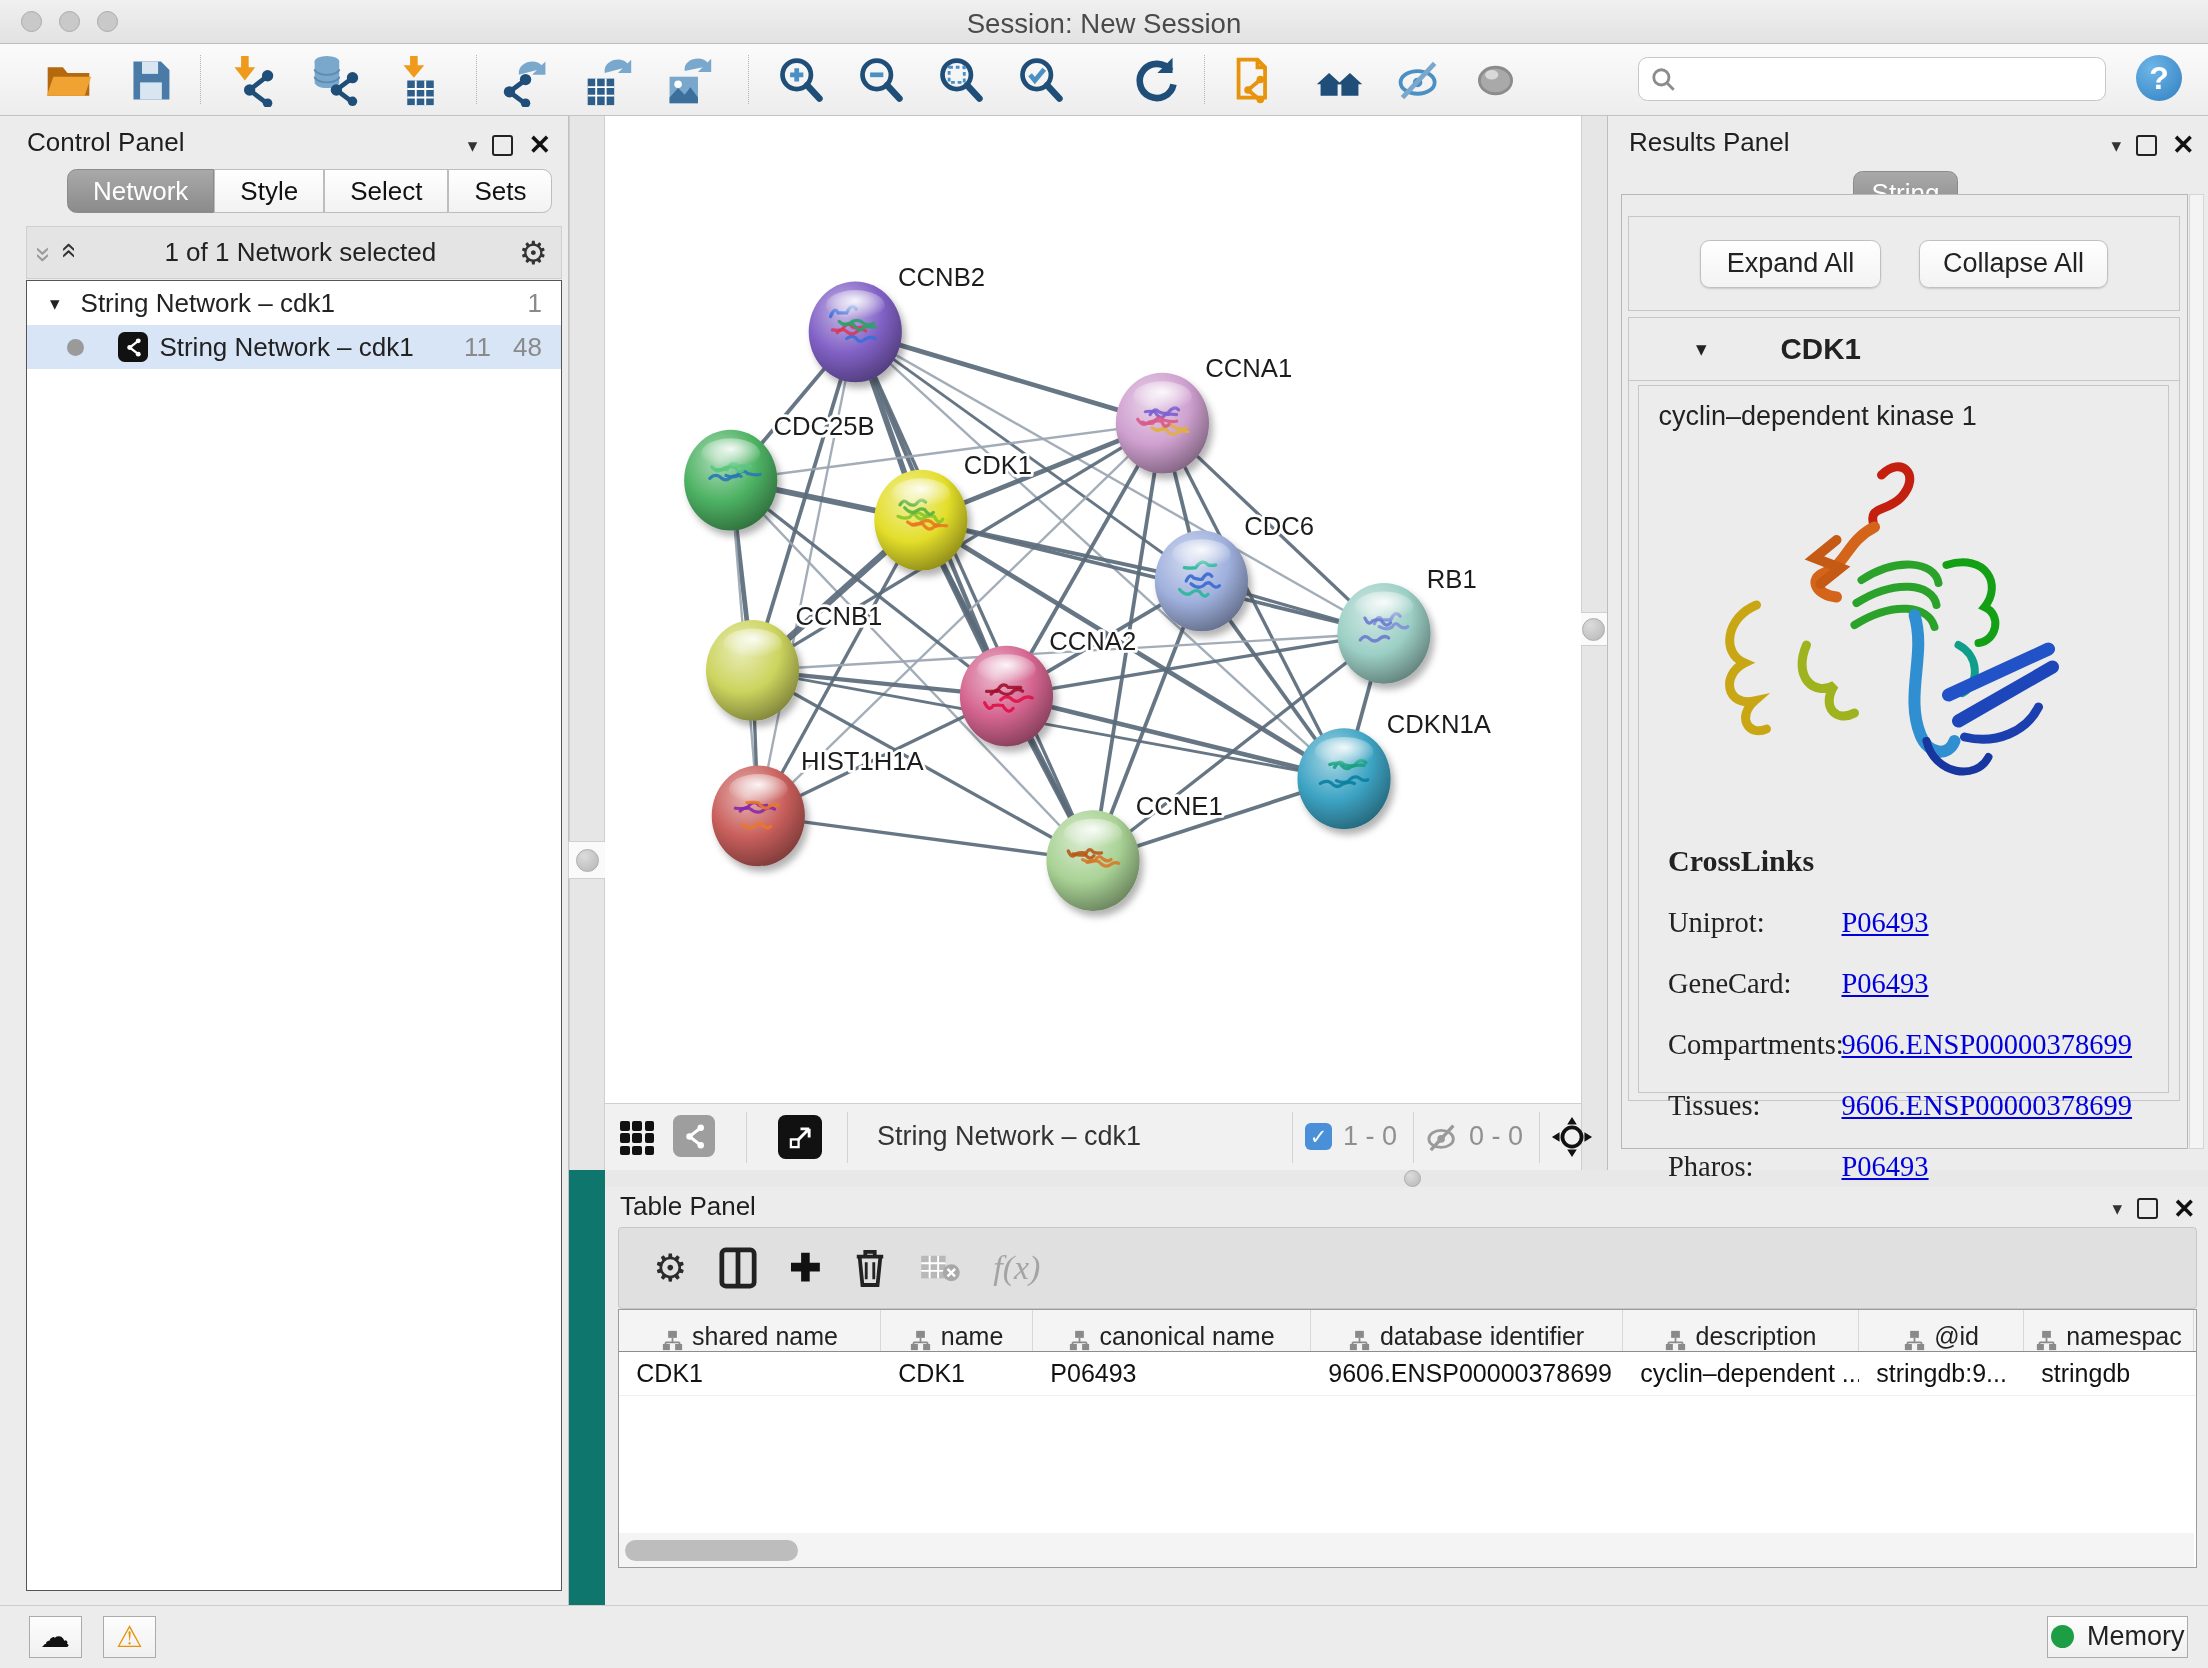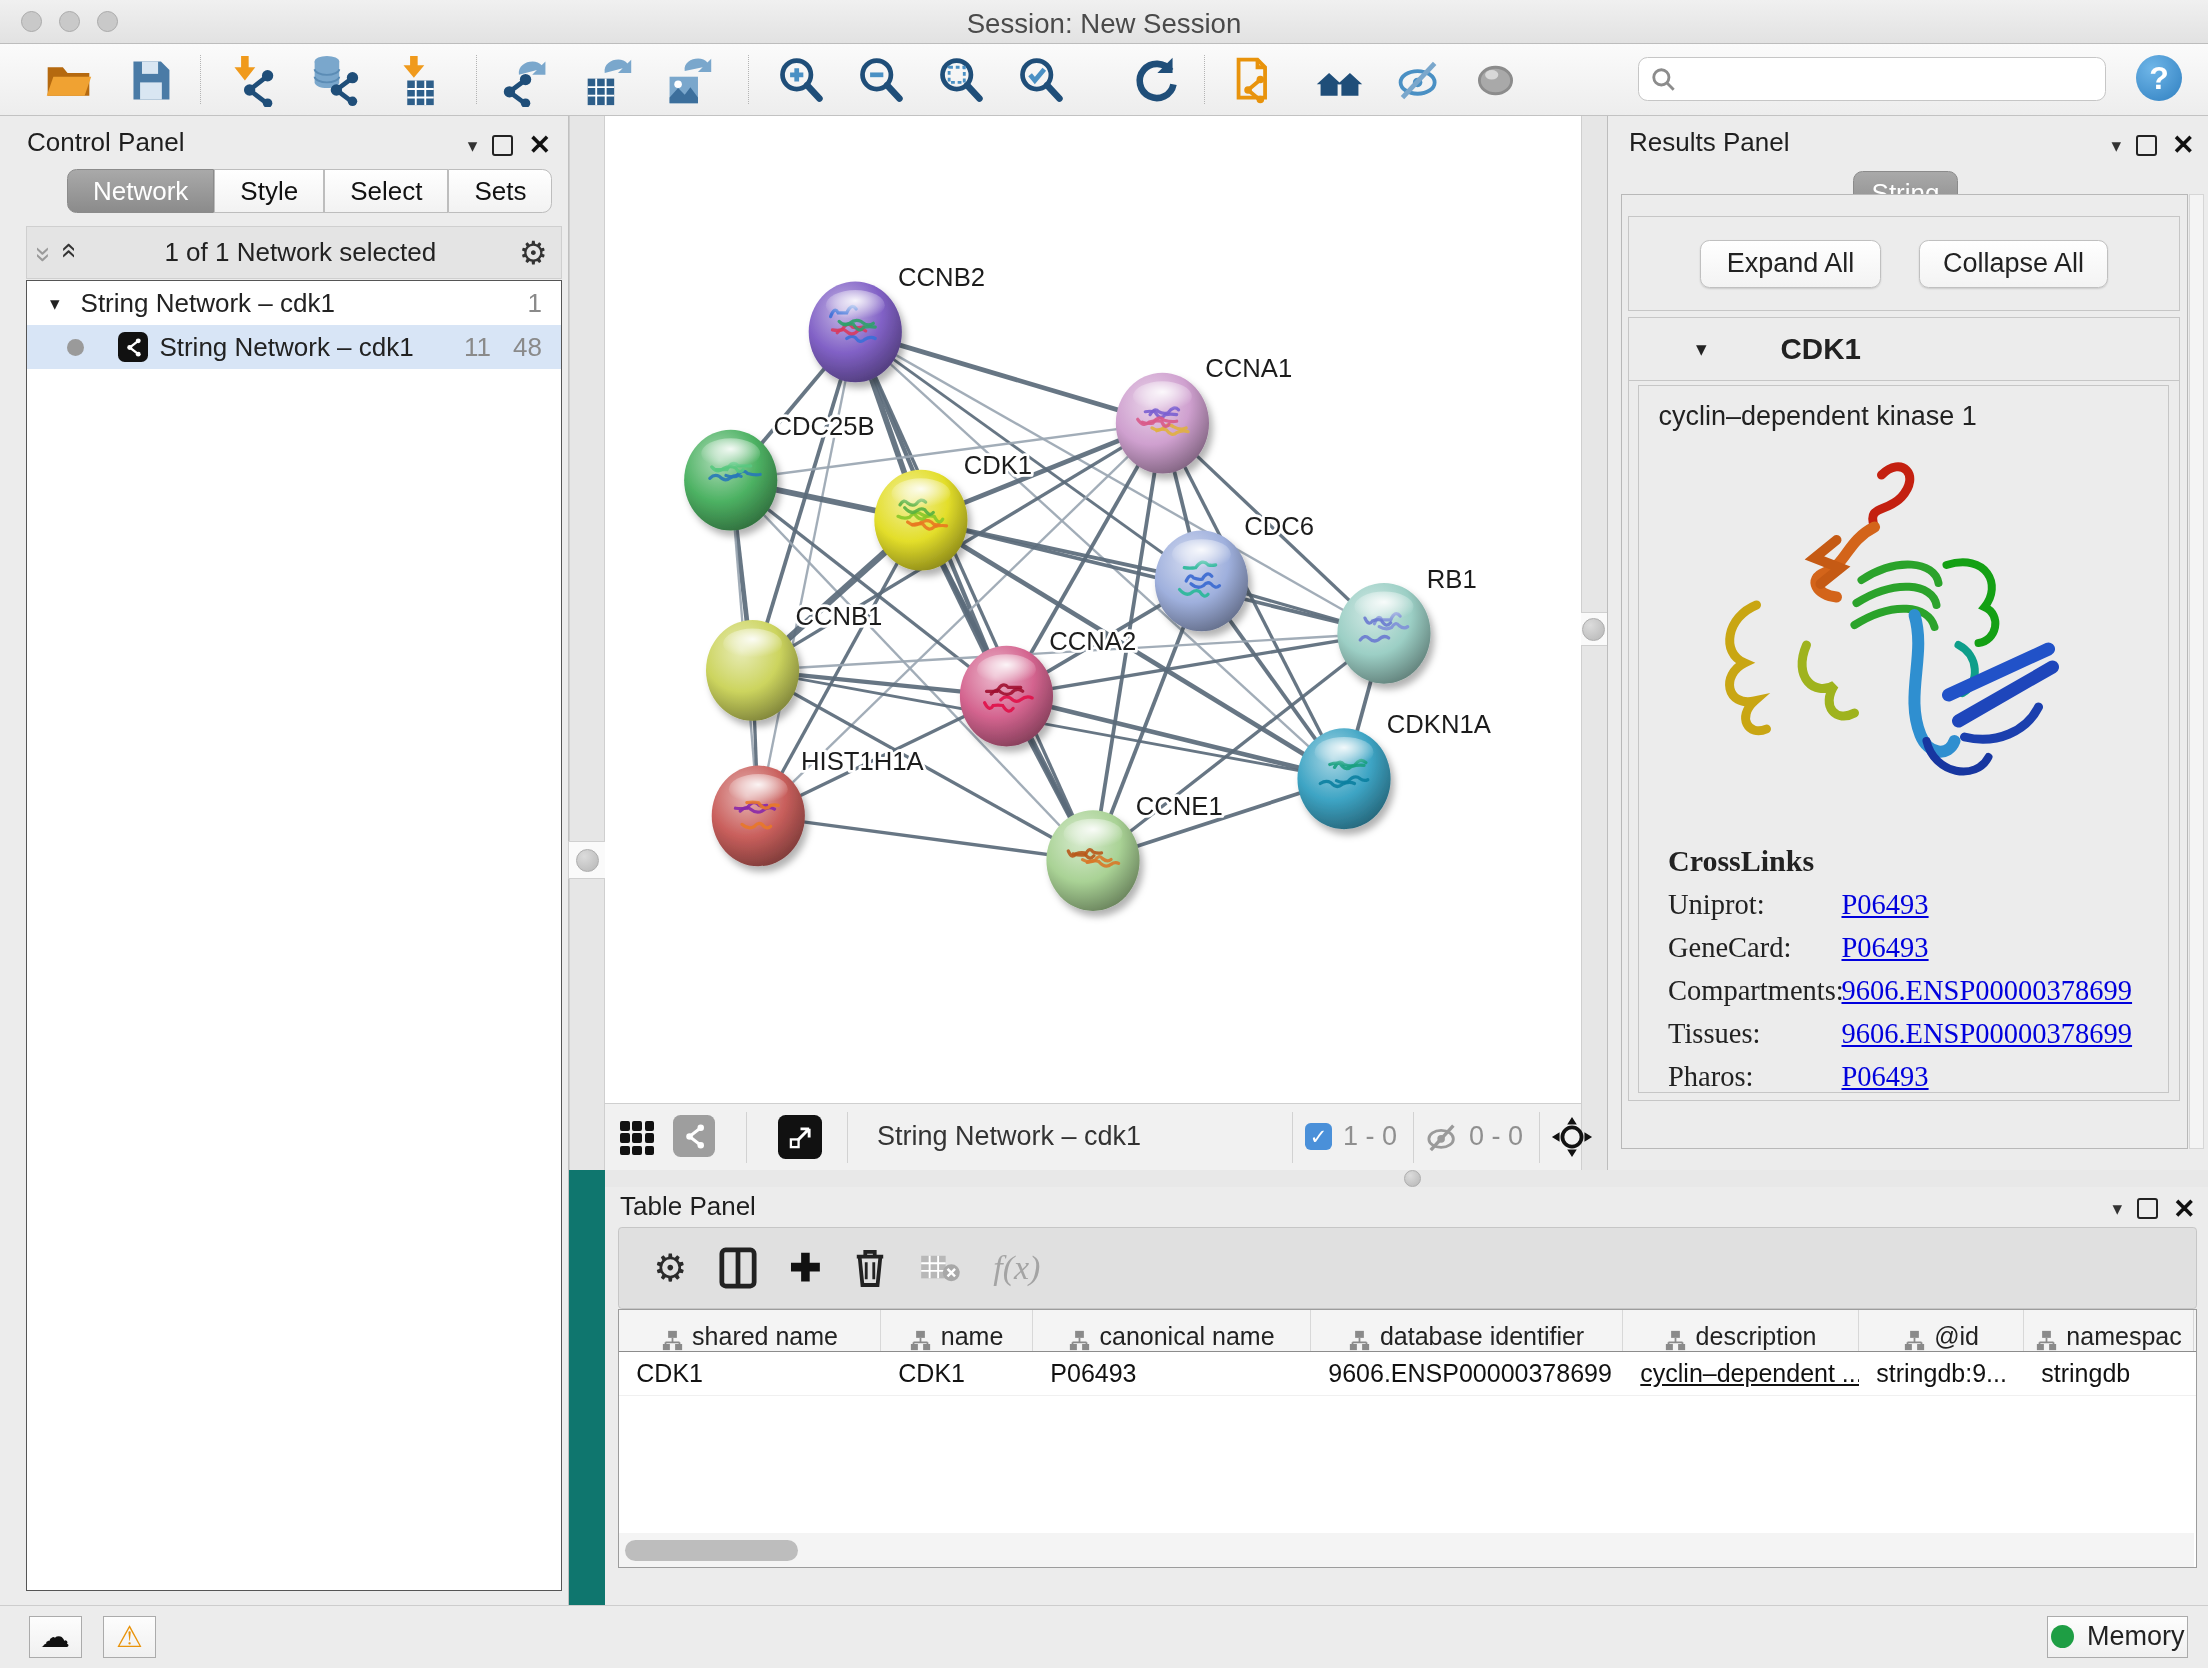--- a/index.html
+++ b/index.html
@@ -62,21 +62,21 @@
   
   .results-panel{left:1607px;top:116px;width:601px;height:1054px;background:#ececec;border-left:1px solid #bdbdbd;}
   .rp-tab{position:absolute;left:245px;top:55px;width:105px;border-radius:9.5px;}
   .rp-box{position:absolute;left:13.3px;top:78px;width:567px;height:955px;background:#ececec;border:1.9px solid #b8b8b8;}
   .rp-btnrow{position:absolute;left:5.7px;top:21px;width:552px;height:95px;border:1px solid #c6c6c6;display:flex;align-items:center;justify-content:center;gap:38px;}
   .rp-btn{min-width:181px;height:48px;border:1px solid #c0c0c0;border-radius:9.5px;background:linear-gradient(#ffffff,#f3f3f3);box-shadow:0 1px 1.9px rgba(0,0,0,.15);font-size:27px;display:flex;align-items:center;justify-content:center;padding:0 23px;}
   .rp-entry{position:absolute;left:5.7px;top:122px;width:552px;height:784px;border:1px solid #c6c6c6;}
   .rp-entry-head{height:63px;display:flex;align-items:center;border-bottom:1px solid #c6c6c6;}
   .rp-inner{position:absolute;left:9.5px;top:67px;width:531px;height:708px;border:1px solid #c6c6c6;background:#ececec;}
   .xl-title{font-family:"Liberation Serif",serif;font-size:30px;font-weight:bold;}
-  .xl-row{display:flex;font-family:"Liberation Serif",serif;font-size:28.5px;margin-top:11px;align-items:flex-end;}
+  .xl-row{display:flex;font-family:"Liberation Serif",serif;font-size:28.5px;margin-top:29px;align-items:flex-end;}
   .xl-label{width:202px;padding-left:28.5px;}
   .xl-value{color:#0000dd;text-decoration:underline;}
   .rp-scroll{position:absolute;right:3.8px;top:78px;width:15px;height:955px;background:#f4f4f4;border:1px solid #d6d6d6;}
 
   
   .table-panel{left:605px;top:1187px;width:1604px;height:418px;background:#ececec;}
   .tp-toolbar{position:absolute;left:13.3px;top:40px;width:1579px;height:82px;background:#e0e0e0;border:1px solid #c6c6c6;border-radius:3.8px;display:flex;align-items:center;gap:32px;padding-left:34px;}
   .tp-table{position:absolute;left:13.3px;top:122px;width:1579px;height:259px;background:#fff;border:1.9px solid #9c9c9c;}
   .tp-headrow{display:flex;height:42px;background:#f4f4f4;border-bottom:1.9px solid #8c8c8c;}
   .tp-hcell{display:flex;align-items:flex-end;justify-content:center;gap:9.5px;font-size:25px;color:#222;border-right:1px solid #d8d8d8;overflow:hidden;white-space:nowrap;}
@@ -740,21 +740,21 @@
             </svg>
             <span>namespac</span>
           </div>
         </div>
       <div id="tp-body">
           <div class="tp-row">
             <div class="tp-cell" style="width: 262px;">CDK1</div>
             <div class="tp-cell" style="width: 152px;">CDK1</div>
             <div class="tp-cell" style="width: 278px;">P06493</div>
             <div class="tp-cell" style="width: 312px;">9606.ENSP00000378699</div>
-            <div class="tp-cell" style="width: 236px; text-decoration: underline;">cyclin–dependent ...</div>
+            <div class="tp-cell" style="width: 236px;">cyclin–dependent ...</div>
             <div class="tp-cell" style="width: 165px;">stringdb:9...</div>
             <div class="tp-cell" style="width: 170px;">stringdb</div>
           </div>
         </div>
       <div class="tp-hscroll">
           <div class="tp-thumb"></div>
         </div>
     </div>
   </div>
 

